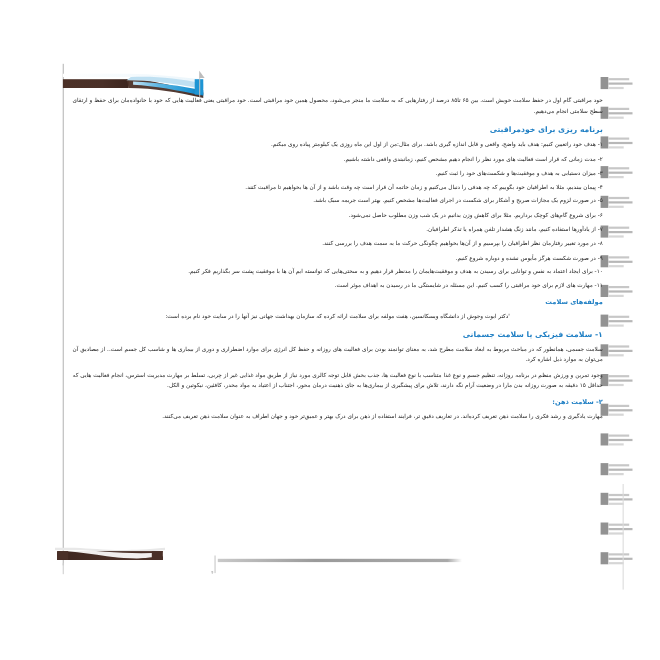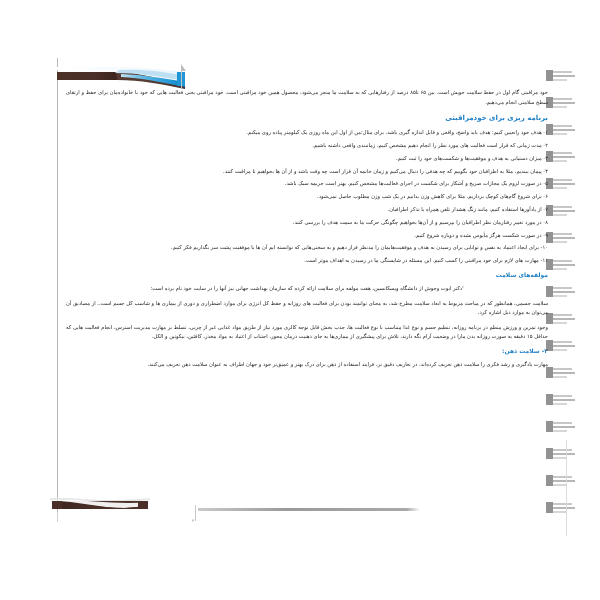--- a/index.html
+++ b/index.html
@@ -260,20 +260,21 @@
       <li>۷- از یادآورها استفاده کنیم، مانند زنگ هشدار تلفن همراه یا تذکر اطرافیان.</li>
       <li>۸- در مورد تغییر رفتارمان نظر اطرافیان را بپرسیم و از آن‌ها بخواهیم چگونگی حرکت ما به سمت هدف را بررسی کنند.</li>
       <li>۹- در صورت شکست هرگز مأیوس نشده و دوباره شروع کنیم.</li>
       <li>۱۰- برای ایجاد اعتماد به نفس و توانایی برای رسیدن به هدف و موفقیت‌هایمان را مدنظر قرار دهیم و به سختی‌هایی که توانسته ایم  آن ها با موفقیت پشت سر بگذاریم فکر کنیم.</li>
       <li>۱۱- مهارت های لازم برای خود مراقبتی را کسب کنیم. این مسئله در شایستگی ما در رسیدن به اهداف موثر است.</li>
     </ol>
 
     <h2 class="heading small">مولفه‌های سلامت</h2>
     <p class="quote">'دکتر ابوت وجوش از دانشگاه ویسکانسین، هفت مولفه برای سلامت ارائه کرده که سازمان بهداشت جهانی نیز  آنها را در سایت خود نام برده است:</p>
 
+    <h2 class="heading">۱- سلامت فیزیکی یا سلامت جسمانی</h2>
     <p class="body-para">سلامت جسمی، همانطور که در مباحث مربوط به ابعاد سلامت مطرح شد، به معنای توانمند بودن برای فعالیت های روزانه و حفظ کل انرژی برای موارد اضطراری و دوری از بیماری ها و شاسب کل جسم است.. از مصادیق آن می‌توان به موارد ذیل اشاره کرد.</p>
     <p class="body-para">وجود تمرین و ورزش منظم در برنامه روزانه، تنظیم جسم و نوع غذا متناسب با نوع فعالیت ها، جذب بخش قابل توجه  کالری مورد نیاز از طریق مواد غذایی غیر از چربی، تسلط بر مهارت مدیریت استرس، انجام فعالیت هایی که حداقل ۱۵ دقیقه به صورت روزانه بدن مارا در وضعیت آرام نگه دارند، تلاش برای پیشگیری از بیماری‌ها به جای ذهنیت درمان محور، اجتناب از اعتیاد به مواد مخدر، کافئین، نیکوتین و الکل.</p>
 
     <h2 class="heading small">۲- سلامت ذهن:</h2>
     <p class="body-para">مهارت یادگیری و رشد فکری را سلامت ذهن تعریف کرده‌اند. در تعاریف دقیق تر، فرایند استفاده از ذهن برای درک بهتر و عمیق‌تر خود و جهان اطراف به عنوان سلامت ذهن تعریف می‌کنند.</p>
 
   </div>
 
   <div class="footer-art">
     <svg width="100" height="22" viewBox="0 0 100 22" xmlns="http://www.w3.org/2000/svg">

